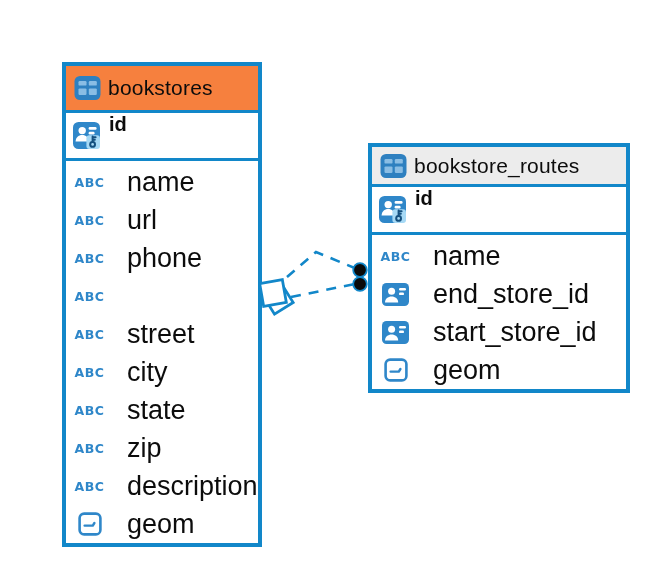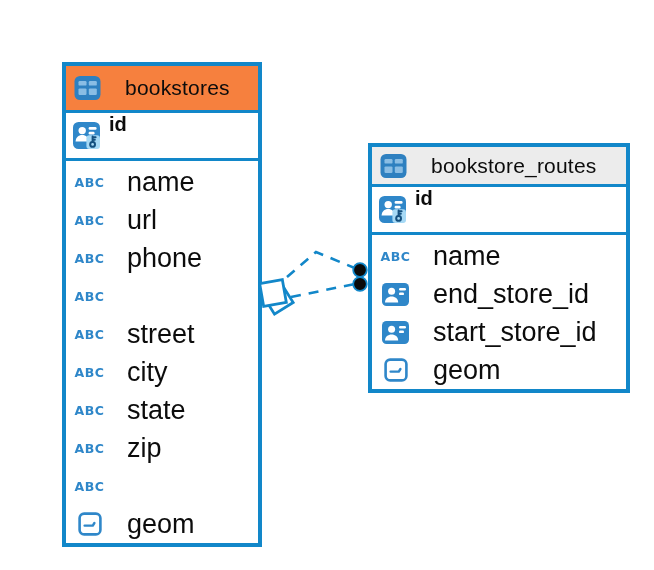--- a/index.html
+++ b/index.html
@@ -5,21 +5,21 @@
   html,body{margin:0;padding:0;background:#fff;}
   #canvas{
     position:relative;width:654px;height:570px;background:#ffffff;overflow:hidden;
     font-family:"Liberation Sans",sans-serif;color:#0c0c0c;
   }
   .table{
     position:absolute;background:#ffffff;border:4px solid #1287c9;
     box-sizing:border-box;z-index:1;
   }
   .thead{
-    display:flex;align-items:center;gap:24px;padding-left:8px;
+    display:flex;align-items:center;gap:7px;padding-left:8px;
     border-bottom:3px solid #1287c9;box-sizing:border-box;
   }
   .thead.orange{background:#f6803e;}
   .thead.gray{background:#ececec;}
   .tname{font-size:21px;letter-spacing:0.2px;white-space:nowrap;}
   .pkrow{
     display:flex;gap:9px;padding-left:7px;
     border-bottom:3px solid #1287c9;box-sizing:border-box;
   }
   .pkname{font-size:20px;font-weight:700;}
@@ -106,20 +106,21 @@
       <div class="crow">
           <span class="abc">ABC</span>
           <span class="clabel">state</span>
         </div>
       <div class="crow">
           <span class="abc">ABC</span>
           <span class="clabel">zip</span>
         </div>
       <div class="crow">
           <span class="abc">ABC</span>
+          <span class="clabel">description</span>
         </div>
       <div class="crow">
         <span class="icon" style="width:33px">
           <svg width="24" height="24" viewBox="0 0 24 24" fill="none">
             <rect x="1.6" y="1.6" width="20.8" height="20.8" rx="4.5" stroke="#2f87c9" stroke-width="2.6"></rect>
             <path d="M6.6 13.6 h8.2 l1.6 -2.6" stroke="#2f87c9" stroke-width="2.4" stroke-linecap="round" stroke-linejoin="round"></path>
           </svg>
         </span>
         <span class="clabel">geom</span>
       </div>

